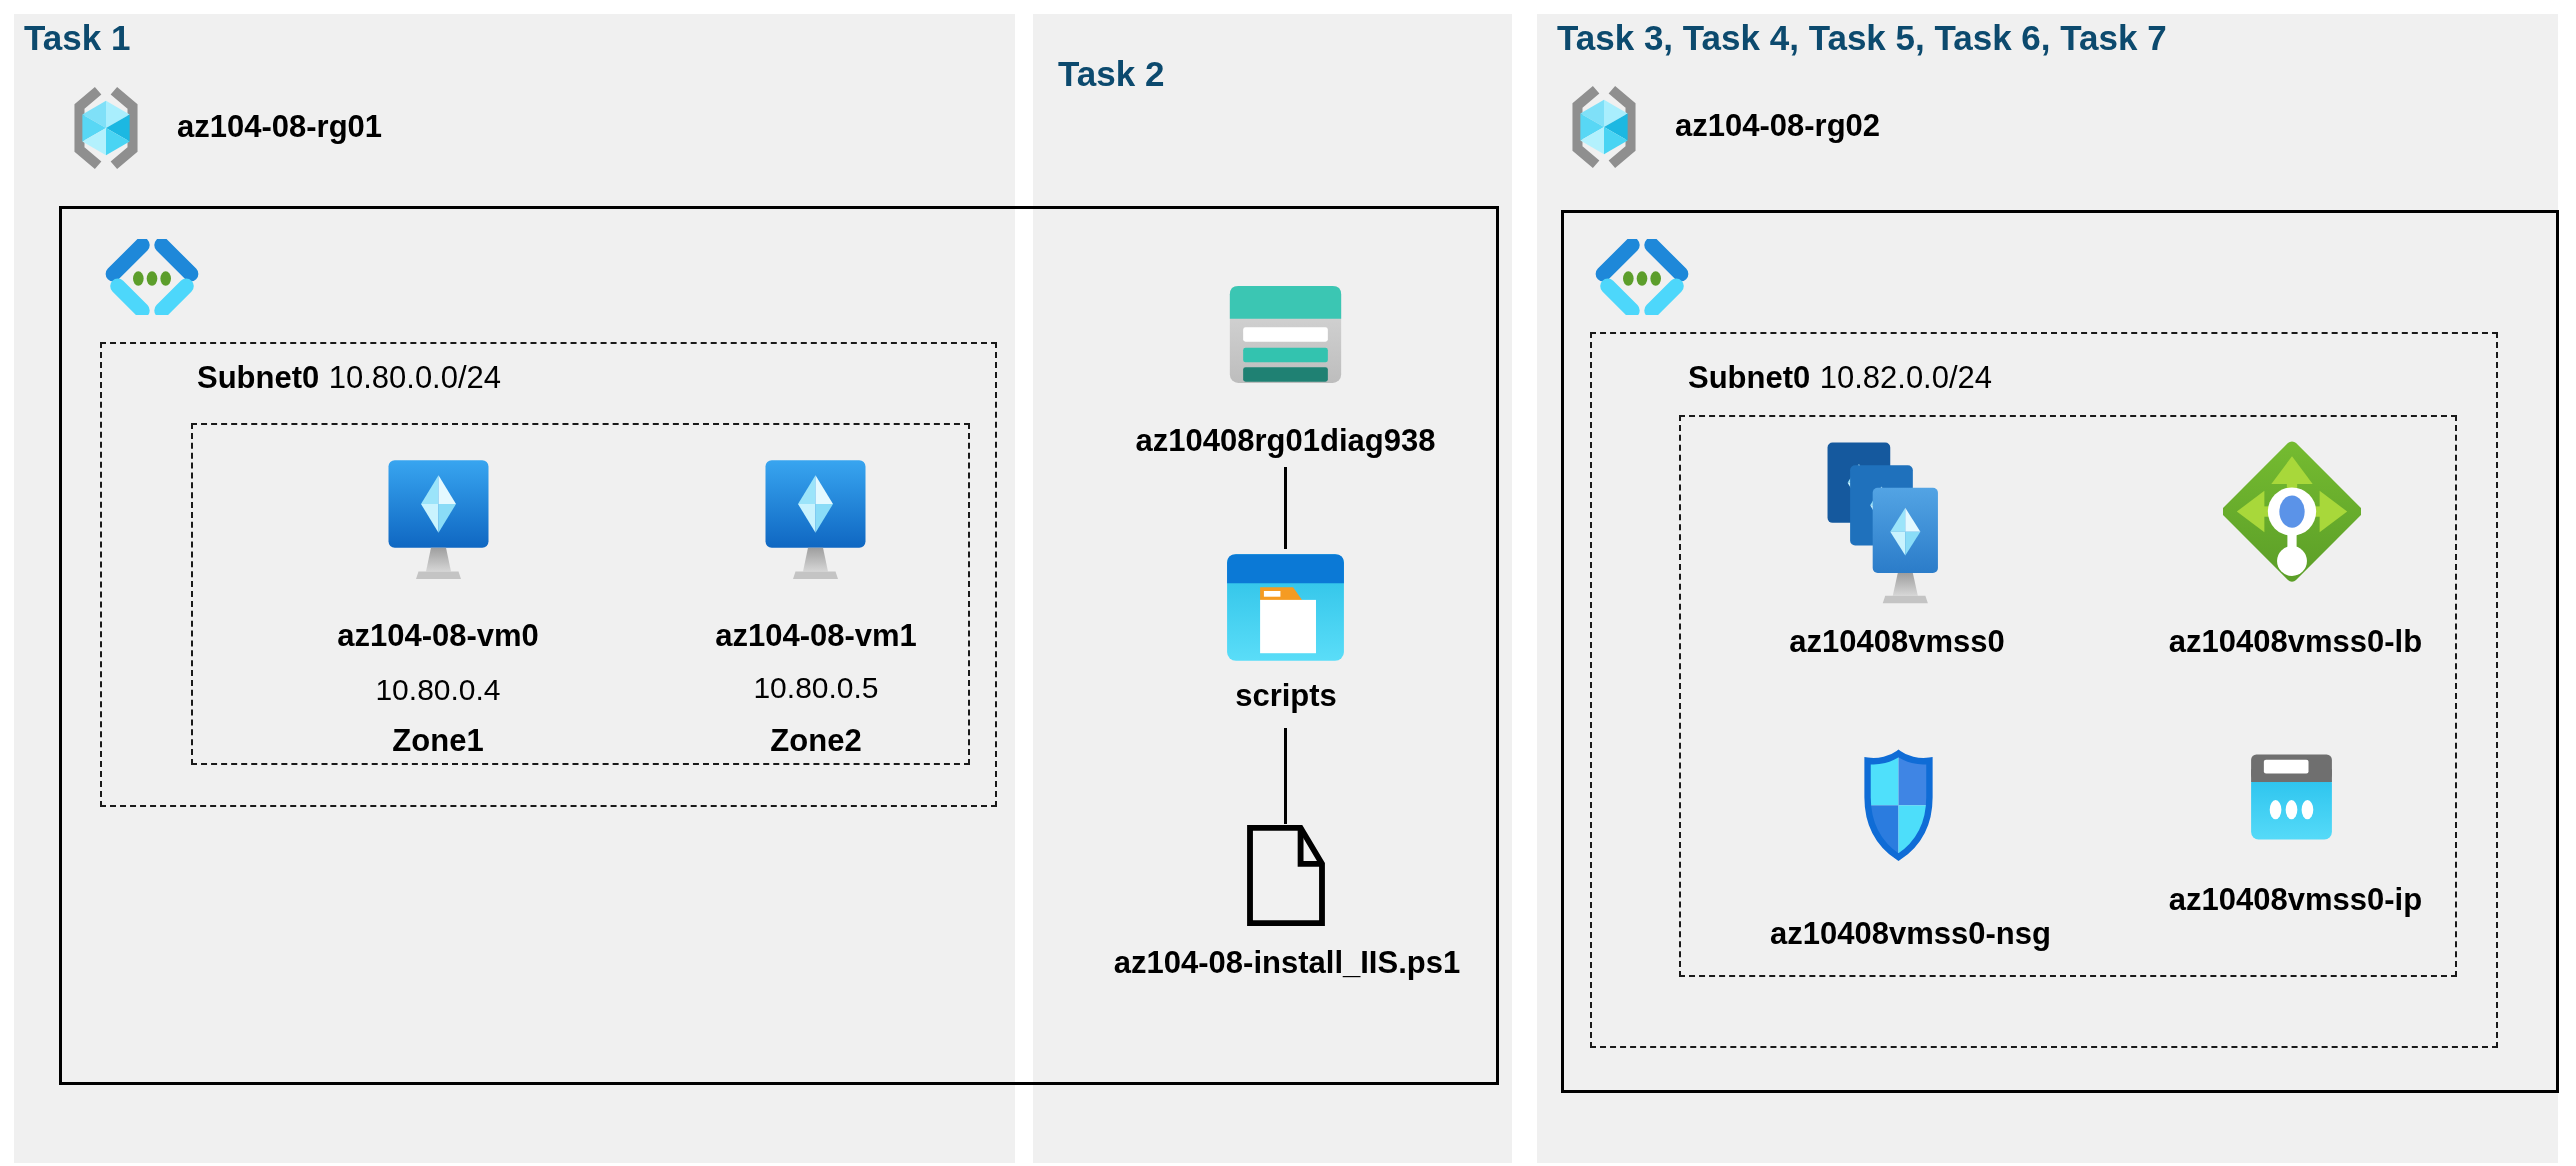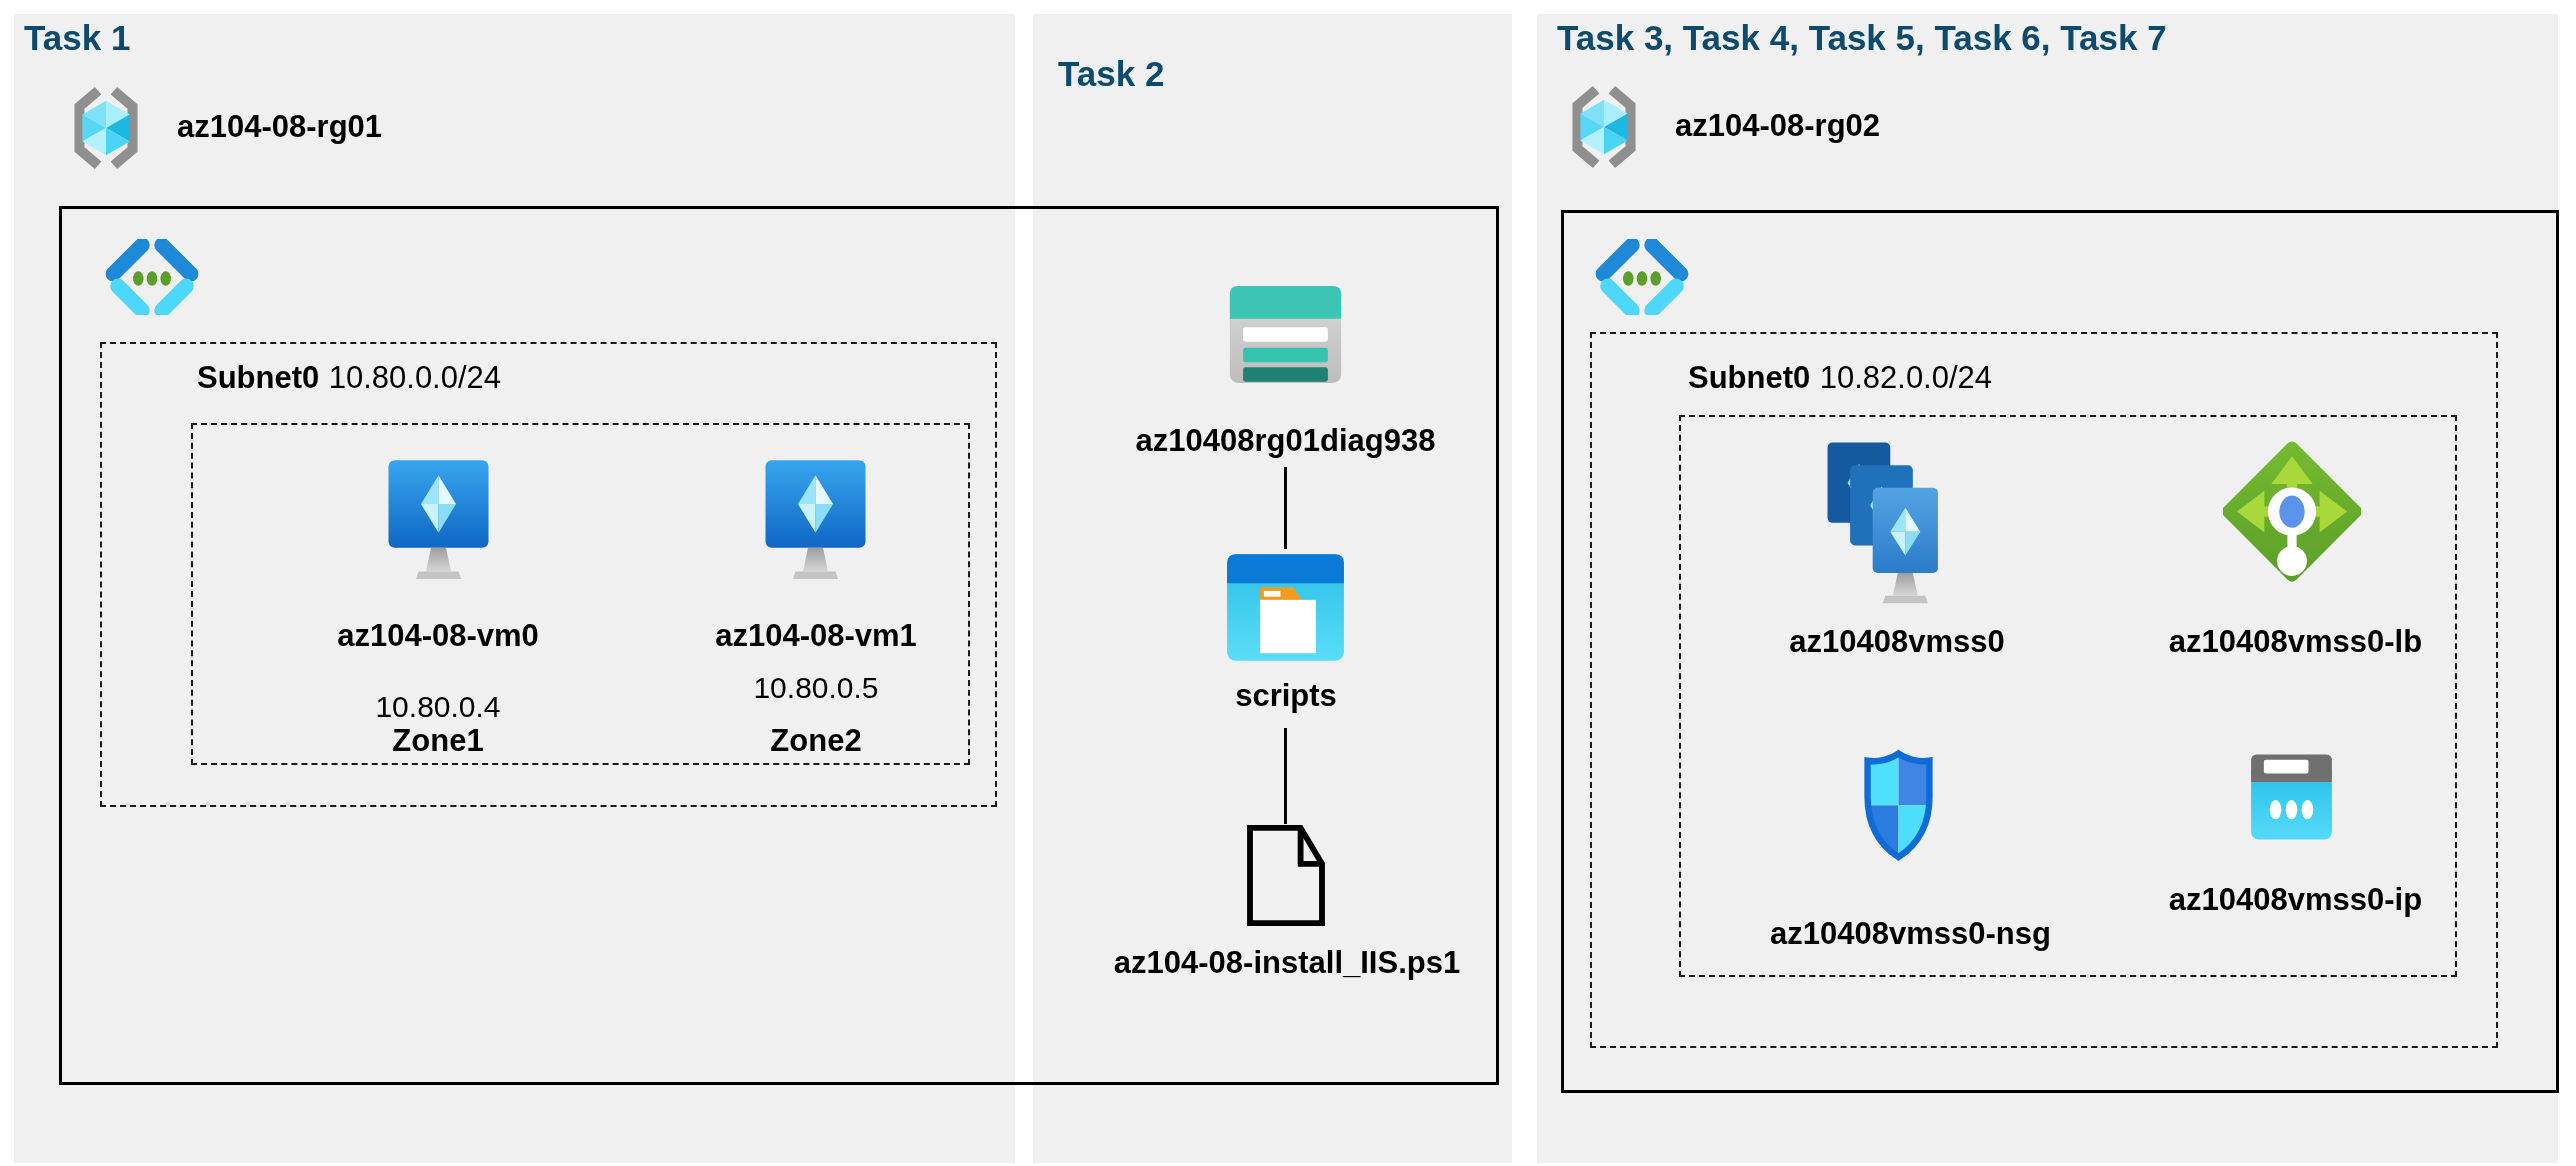--- a/index.html
+++ b/index.html
@@ -121,21 +121,21 @@
   <svg style="left:376px;top:449px;" width="125" height="140" viewBox="0 0 100 102">
     <rect x="10" y="4" width="80" height="70" rx="5" fill="url(#vmGrad)"></rect>
     <polygon points="50,16 36,39 50,39" fill="#9BE4FA"></polygon>
     <polygon points="50,16 64,39 50,39" fill="#E4F9FF"></polygon>
     <polygon points="36,39 50,39 50,62" fill="#C9F3FE"></polygon>
     <polygon points="50,39 64,39 50,62" fill="#8ADCF7"></polygon>
     <polygon points="44,74 56,74 60,93 40,93" fill="url(#standGrad)"></polygon>
     <polygon points="34,93 66,93 68,99 32,99" fill="#C4C4C4"></polygon>
   </svg>
   <div class="lblc" style="left:303px;top:618px;width:270px;">az104-08-vm0</div>
-  <div class="regc" style="left:303px;top:690px;width:270px;">10.80.0.4</div>
+  <div class="regc" style="left:303px;top:673px;width:270px;">10.80.0.4</div>
   <div class="lblc" style="left:303px;top:723px;width:270px;">Zone1</div>
 
   <svg style="left:753px;top:449px;" width="125" height="140" viewBox="0 0 100 102">
     <rect x="10" y="4" width="80" height="70" rx="5" fill="url(#vmGrad)"></rect>
     <polygon points="50,16 36,39 50,39" fill="#9BE4FA"></polygon>
     <polygon points="50,16 64,39 50,39" fill="#E4F9FF"></polygon>
     <polygon points="36,39 50,39 50,62" fill="#C9F3FE"></polygon>
     <polygon points="50,39 64,39 50,62" fill="#8ADCF7"></polygon>
     <polygon points="44,74 56,74 60,93 40,93" fill="url(#standGrad)"></polygon>
     <polygon points="34,93 66,93 68,99 32,99" fill="#C4C4C4"></polygon>

